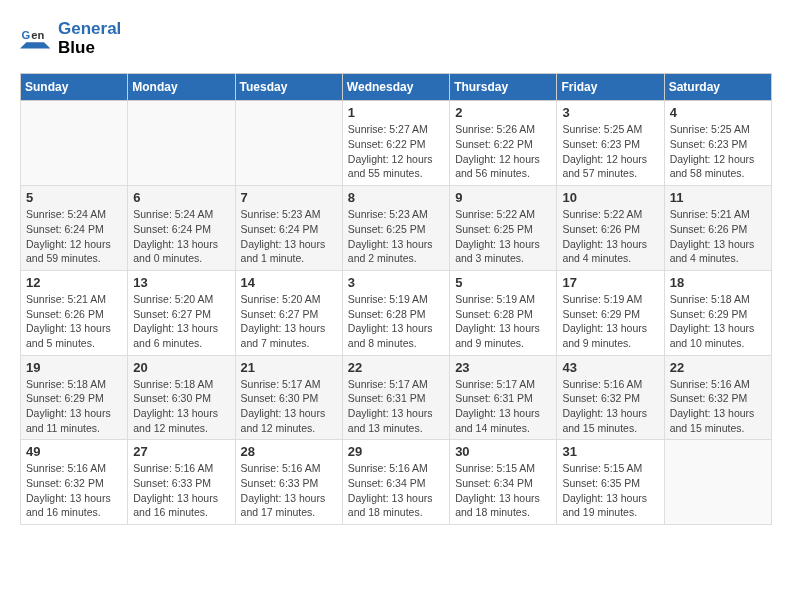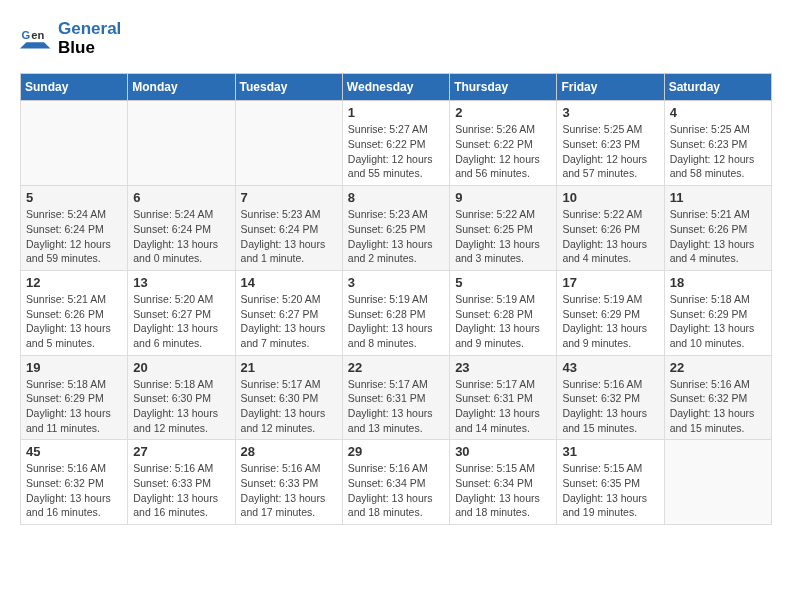--- a/index.html
+++ b/index.html
@@ -278,21 +278,21 @@
         </td>
         <td>
           <span class="day-number">22</span>
           <div class="day-info" style="white-space: pre-line;">Sunrise: 5:16 AM
 Sunset: 6:32 PM
 Daylight: 13 hours and 15 minutes.</div>
         </td>
       </tr>
       <tr>
         <td>
-          <span class="day-number">45</span>
+          <span class="day-number">49</span>
           <div class="day-info" style="white-space: pre-line;">Sunrise: 5:16 AM
 Sunset: 6:32 PM
 Daylight: 13 hours and 16 minutes.</div>
         </td>
         <td>
           <span class="day-number">27</span>
           <div class="day-info" style="white-space: pre-line;">Sunrise: 5:16 AM
 Sunset: 6:33 PM
 Daylight: 13 hours and 16 minutes.</div>
         </td>

